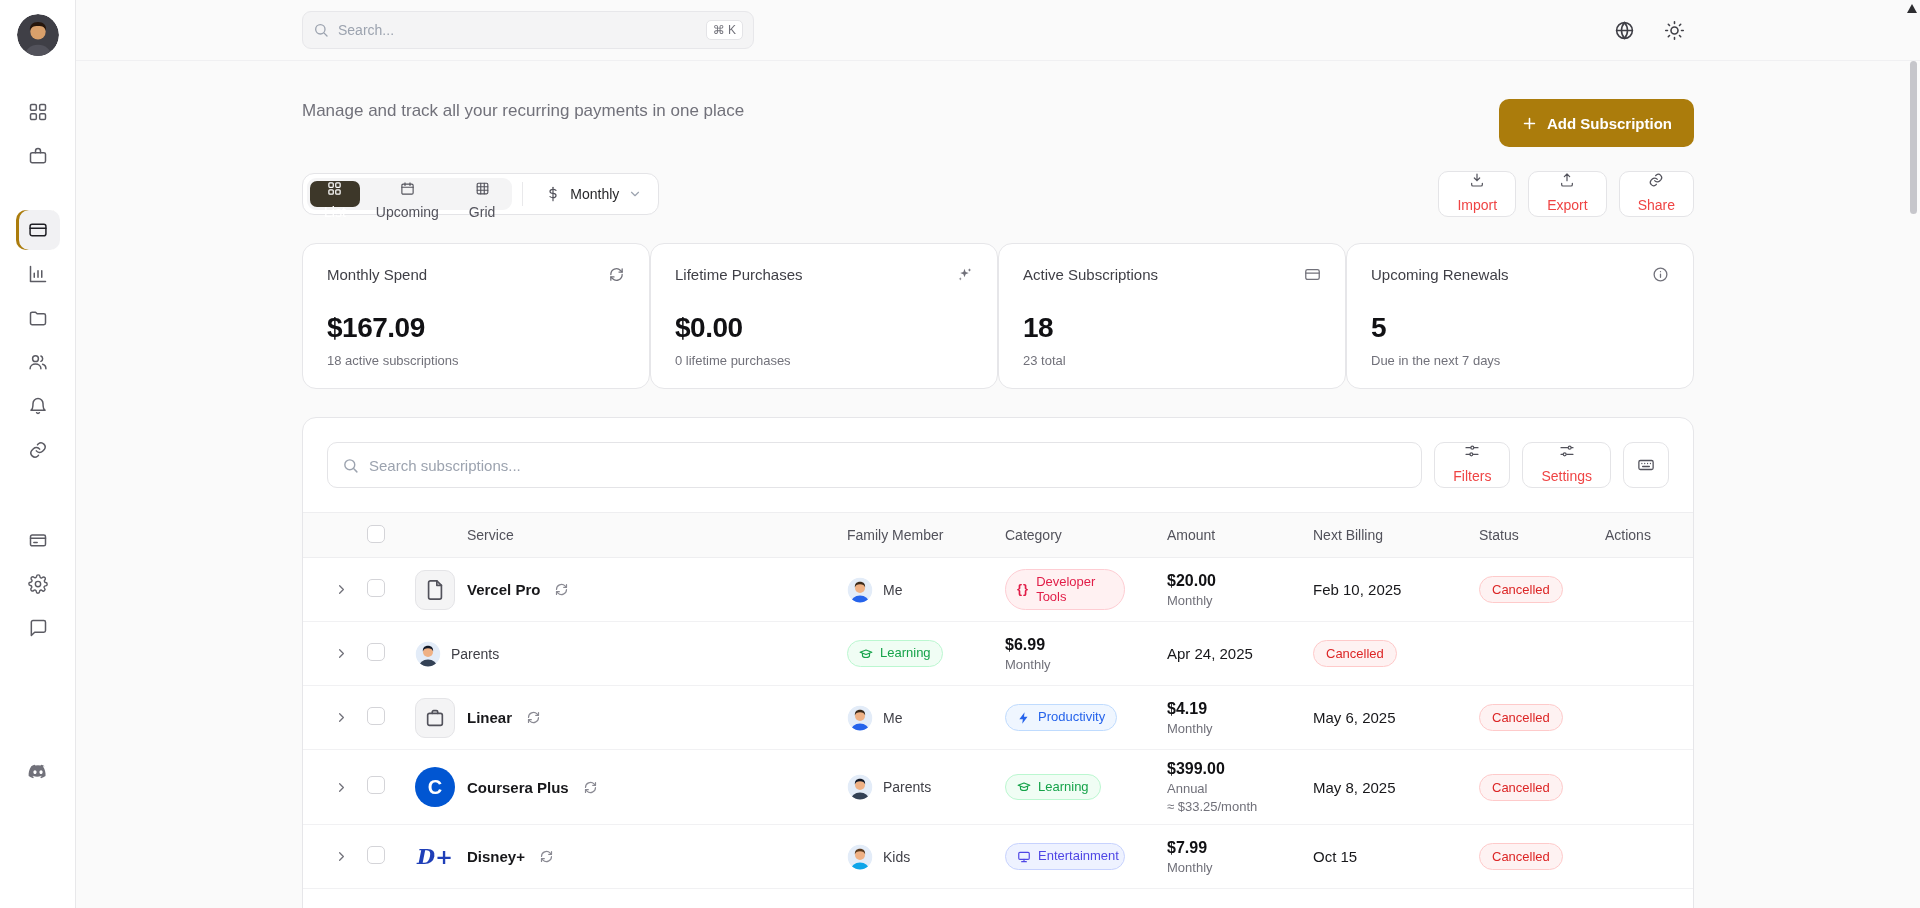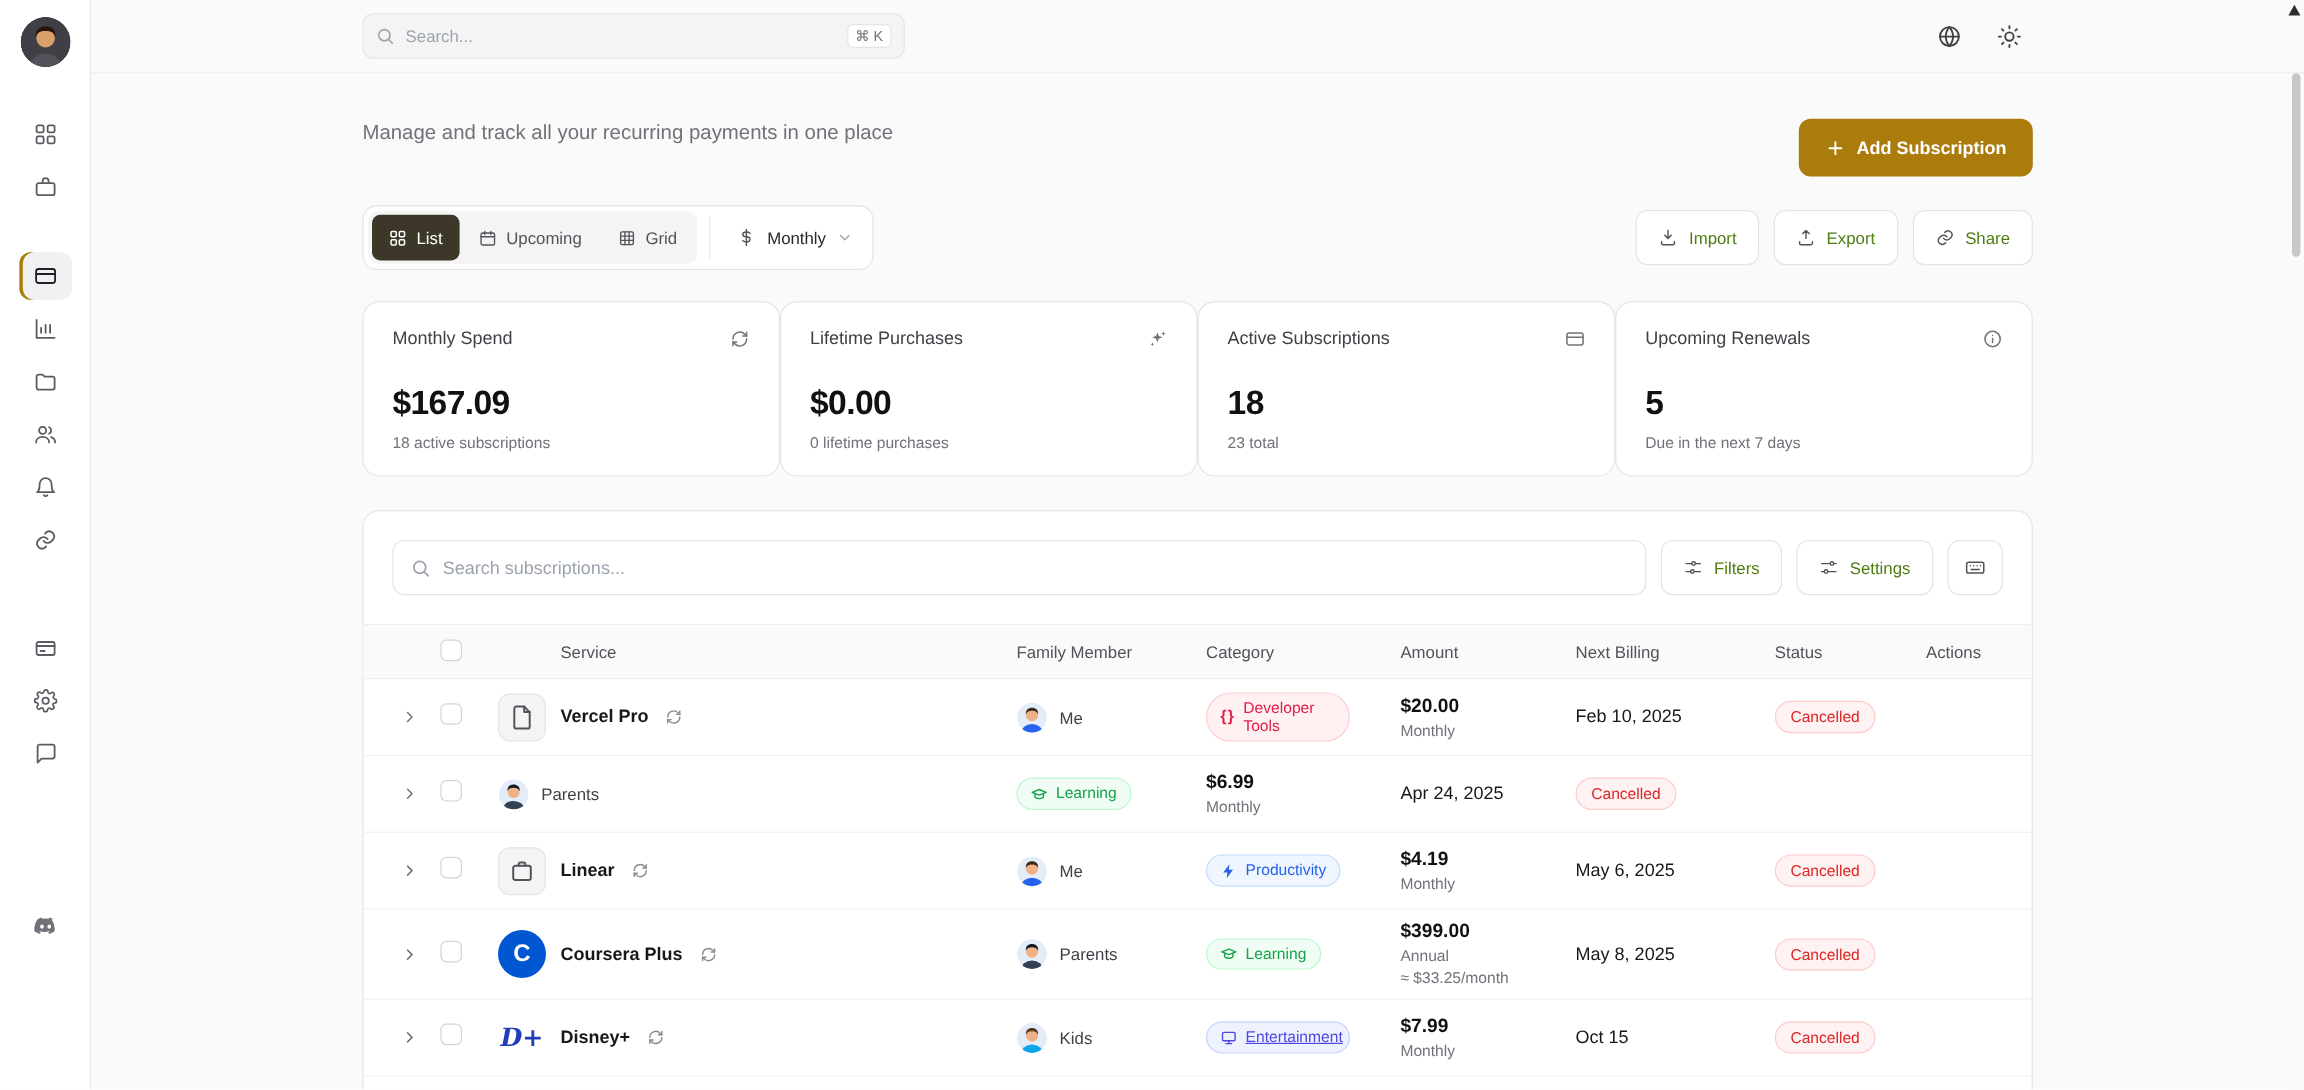--- a/index.html
+++ b/index.html
@@ -49,30 +49,30 @@
   .page-subtitle { margin-top:10px; font-size:17px; color:#71717a; }
   .add-btn {
     height:48px; padding:0 22px; border-radius:10px; background:#ab7c0c; color:#fff;
     font-size:15px; font-weight:600; display:flex; align-items:center; gap:9px; margin-top:8px;
   }
 
   
   .toolbar { margin-top:24px; display:flex; justify-content:space-between; align-items:center; }
   .view-ctl { background:#fff; border:1px solid #e4e4e7; border-radius:12px; padding:4px; display:flex; align-items:center; }
   .seg { background:#f4f4f5; border-radius:9px; padding:3px; display:flex; gap:2px; }
-  .seg-btn { height:38px; padding:0 14px; border-radius:7px; font-size:14px; font-weight:500; color:#52525b; display:flex; align-items:center; gap:8px; }
+  .seg-btn { height:26px; padding:0 14px; border-radius:7px; font-size:14px; font-weight:500; color:#52525b; display:flex; align-items:center; gap:8px;flex-direction:column; }
   .seg-btn.active { background:#3d3729; color:#ffffff; }
   .vdiv { width:1px; align-self:stretch; background:#e9e9eb; margin:4px 10px; }
   .period-btn { display:flex; align-items:center; gap:9px; padding:0 12px; font-size:14px; font-weight:500; color:#27272a; }
   .period-btn .dollar { color:#52525b; }
   .period-btn .chev { color:#9ca3af; }
   .tool-right { display:flex; gap:12px; }
   .ghost-btn {
     height:46px; padding:0 18px; background:#fff; border:1px solid #e4e4e7; border-radius:10px;
-    font-size:14px; font-weight:500; color:#4d7c0f; display:flex; align-items:center; gap:9px;
+    font-size:14px; font-weight:500; color:#ef4444; display:flex; align-items:center; gap:9px;flex-direction:column;
   }
   .ghost-btn svg { color:#52525b; }
 
   
   .stats { margin-top:26px; display:grid; grid-template-columns:repeat(4,1fr); }
   .stat-card { background:#fff; border:1px solid #e6e6e9; border-radius:14px; padding:22px 24px 20px; }
   .stat-head { display:flex; justify-content:space-between; align-items:center; }
   .stat-label { font-size:15px; font-weight:500; color:#3f3f46; }
   .stat-icon { color:#71717a; }
   .stat-value { margin-top:29px; font-size:28px; font-weight:700; letter-spacing:-0.5px; color:#111114; }
@@ -754,21 +754,21 @@
                       <circle cx="12" cy="12" r="11.5" fill="#e3ecf8"></circle>
                       <path d="M3.5 24a8.5 7 0 0 1 17 0z" fill="#0ea5e9"></path>
                       <circle cx="12" cy="10.2" r="4.6" fill="#efb185"></circle>
                       <path d="M7.3 9.6c-.4-3.2 1.7-5.2 4.7-5.2s5.1 2 4.7 5.2c-.7-1.9-1.9-2.8-4.7-2.8s-4 .9-4.7 2.8z" fill="#5b3a1d"></path>
                     </g>
                   </svg>
                 </span>
       <span>Kids</span>
     </div>
     <div>
-      <span class="cat-badge" style="background: rgb(238, 242, 255); border-color: rgb(199, 210, 254); color: rgb(79, 70, 229); text-decoration: underline;">
+      <span class="cat-badge" style="background: rgb(238, 242, 255); border-color: rgb(199, 210, 254); color: rgb(79, 70, 229);">
         <span class="cat-icon">
                     <svg viewBox="0 0 24 24" fill="none" stroke="currentColor" stroke-width="2" stroke-linecap="round">
                       <rect x="3" y="4" width="18" height="12" rx="2"></rect>
                       <path d="M8 20h8M12 16v4"></path>
                     </svg>
                   </span>
         <span>Entertainment</span>
       </span>
     </div>
     <div>

